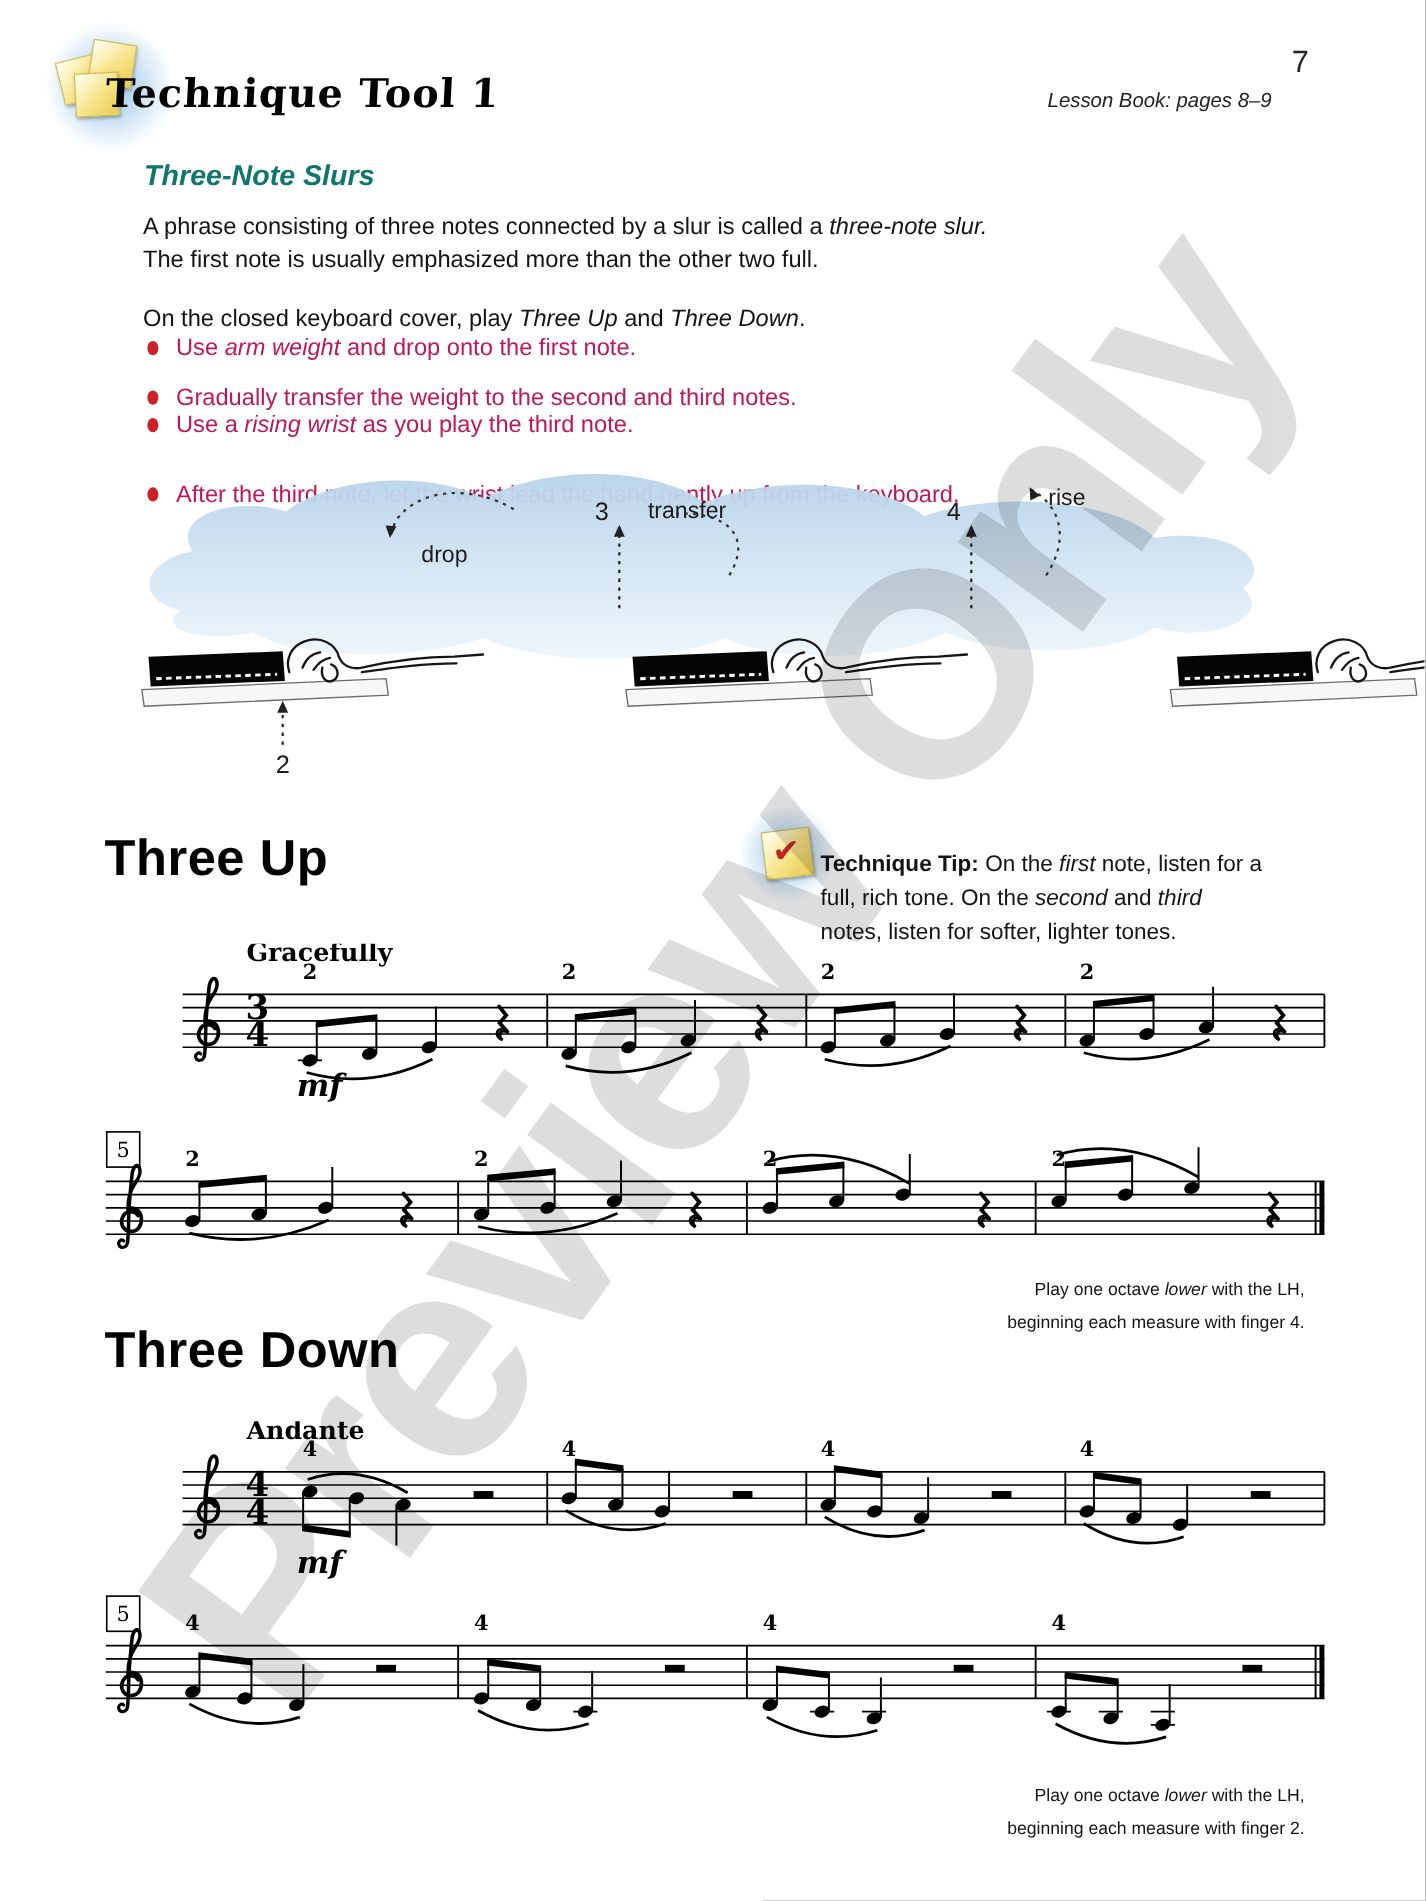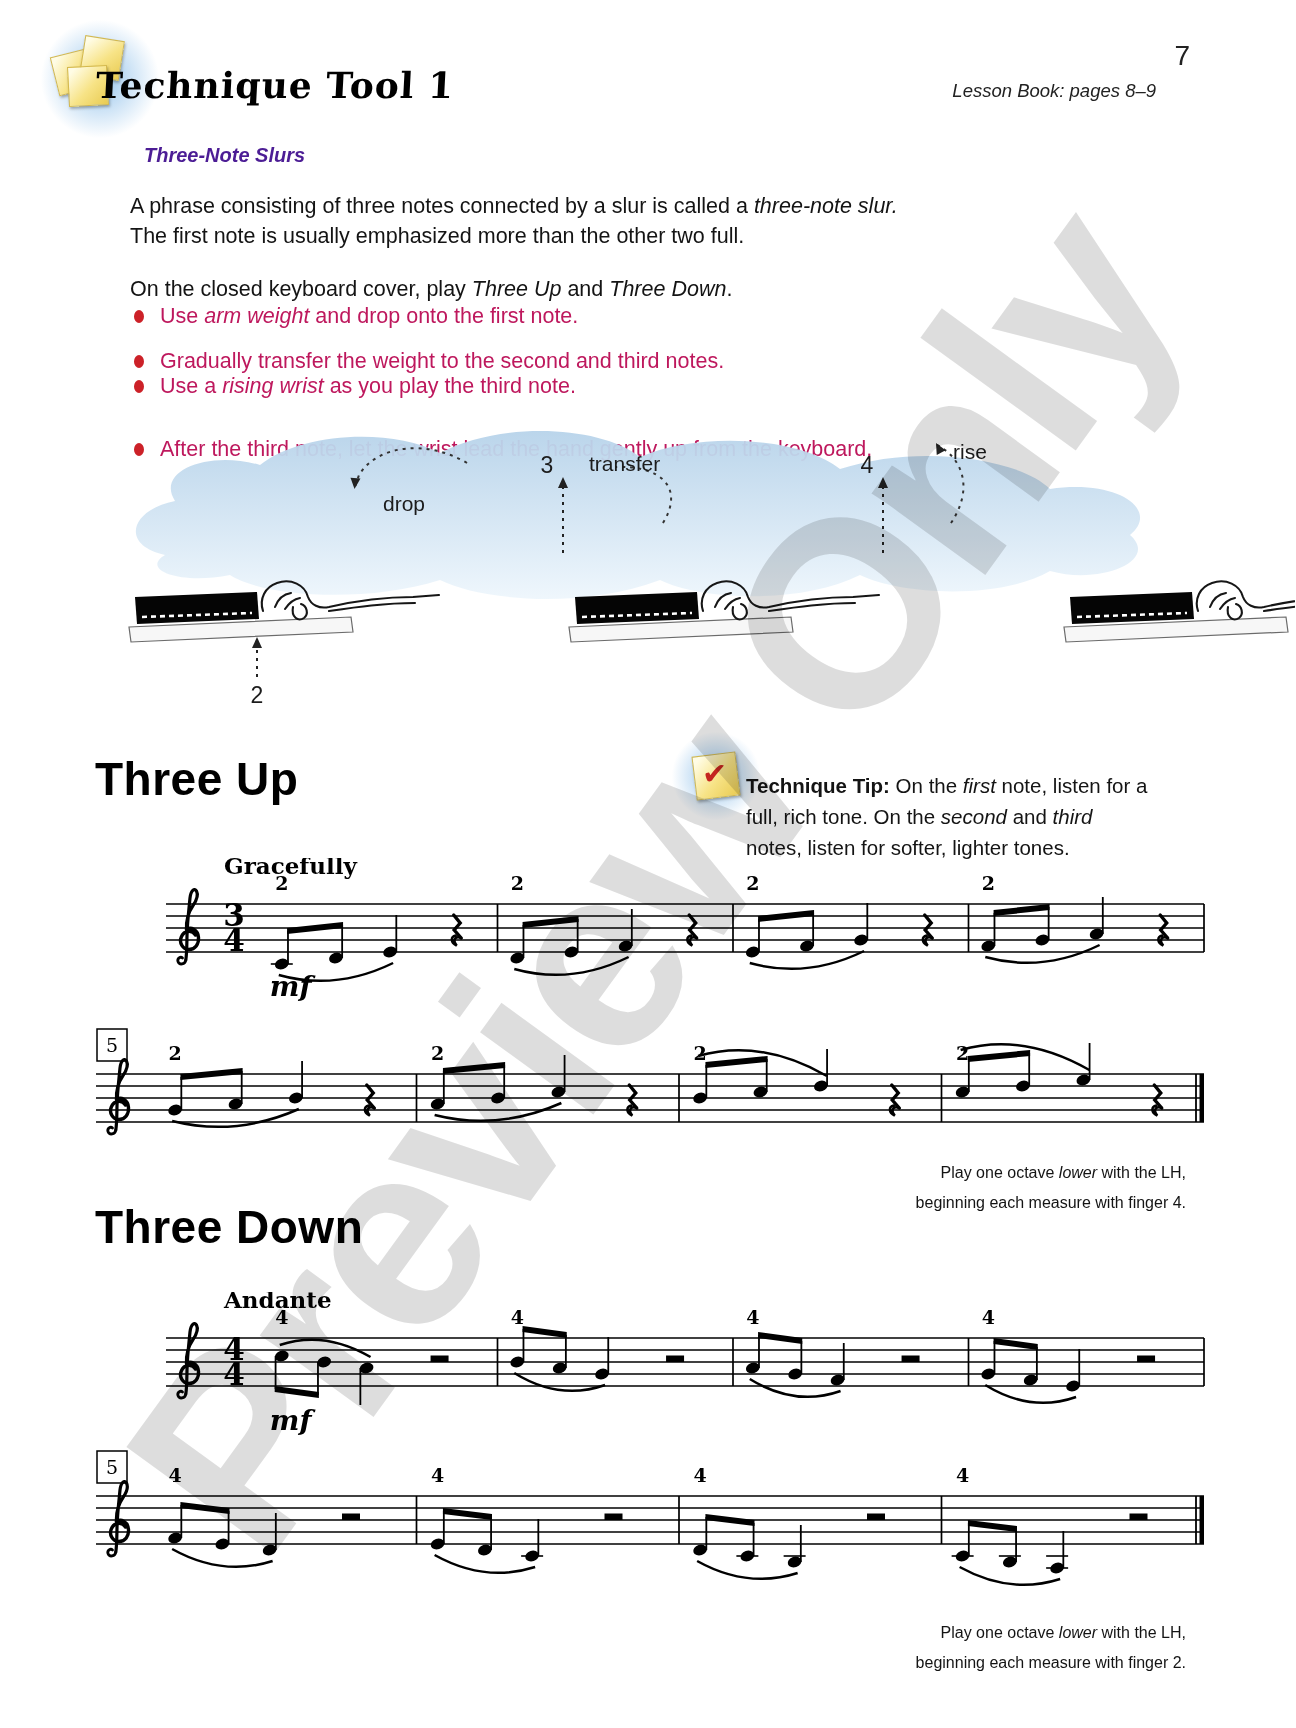--- a/index.html
+++ b/index.html
@@ -16,21 +16,21 @@
               font-size:36px;letter-spacing:1px;transform:skewX(-3deg);color:#000;}
   .sticky-logo{left:52px;top:36px;width:96px;height:86px;}
   .glow{position:absolute;inset:-16px;background:radial-gradient(circle,rgba(130,185,232,.85),rgba(130,185,232,0) 68%);}
   .note{position:absolute;width:38px;height:38px;
         background:linear-gradient(135deg,#fffce4 10%,#f7e386 55%,#e9cb52);
         border:1px solid #d3b84e;box-shadow:1px 2px 3px rgba(0,0,0,.3);}
   .n1{left:2px;top:16px;transform:rotate(-14deg);}
   .n2{left:30px;top:2px;transform:rotate(9deg);}
   .n3{left:16px;top:30px;transform:rotate(-3deg);}
 
-  .section-heading{left:144px;top:144px;font-size:20px;font-weight:700;font-style:italic;color:#4c1d95;}
+  .section-heading{left:131px;top:144px;font-size:26px;font-weight:700;font-style:italic;color:#0f766e;}
   .body-line{left:130px;font-size:21.5px;line-height:28px;color:#141414;}
   .bullet{left:132px;width:900px;font-size:21.5px;color:#be185d;display:flex;align-items:flex-start;}
   .bullet .dot{width:10px;height:13px;border-radius:50%;background:#cc2128;margin:6px 16px 0 2px;flex:none;}
 
   
   .piece-heading{left:95px;font-size:46px;font-weight:800;letter-spacing:.5px;color:#000;}
 
   
   .tip-icon{left:686px;top:746px;width:60px;height:60px;}
   .tip-icon .note{width:42px;height:42px;left:8px;top:8px;transform:rotate(-7deg);}

